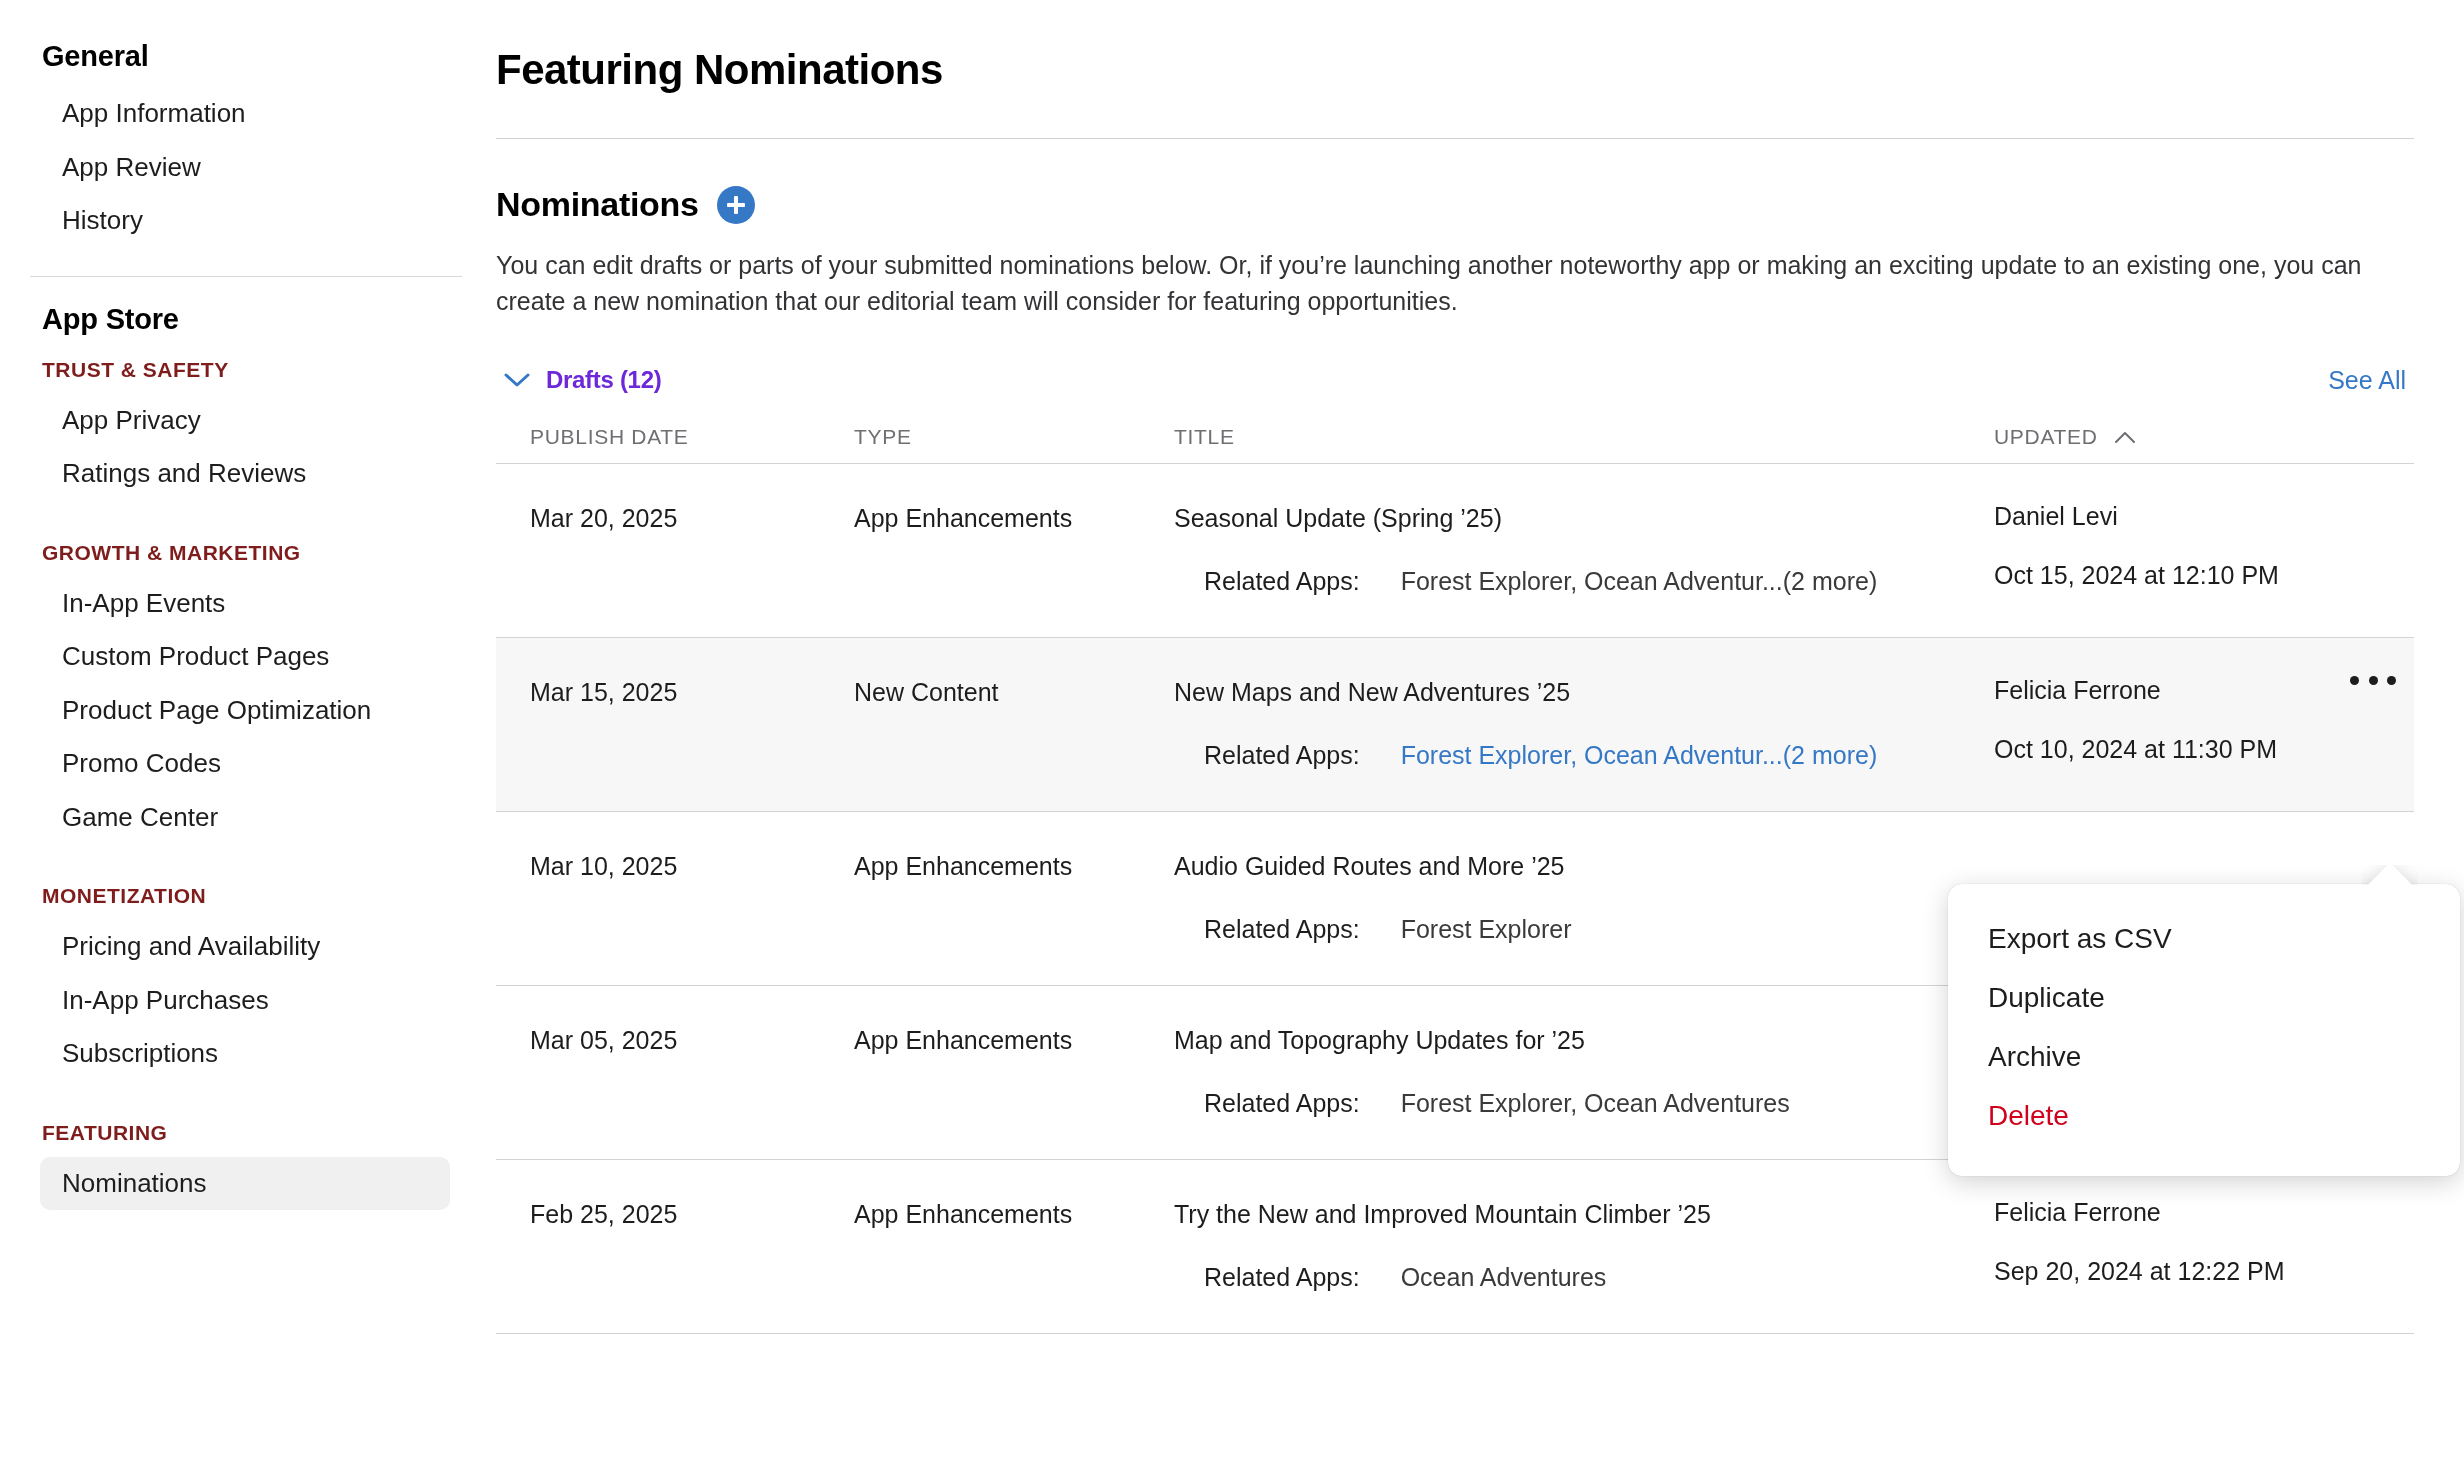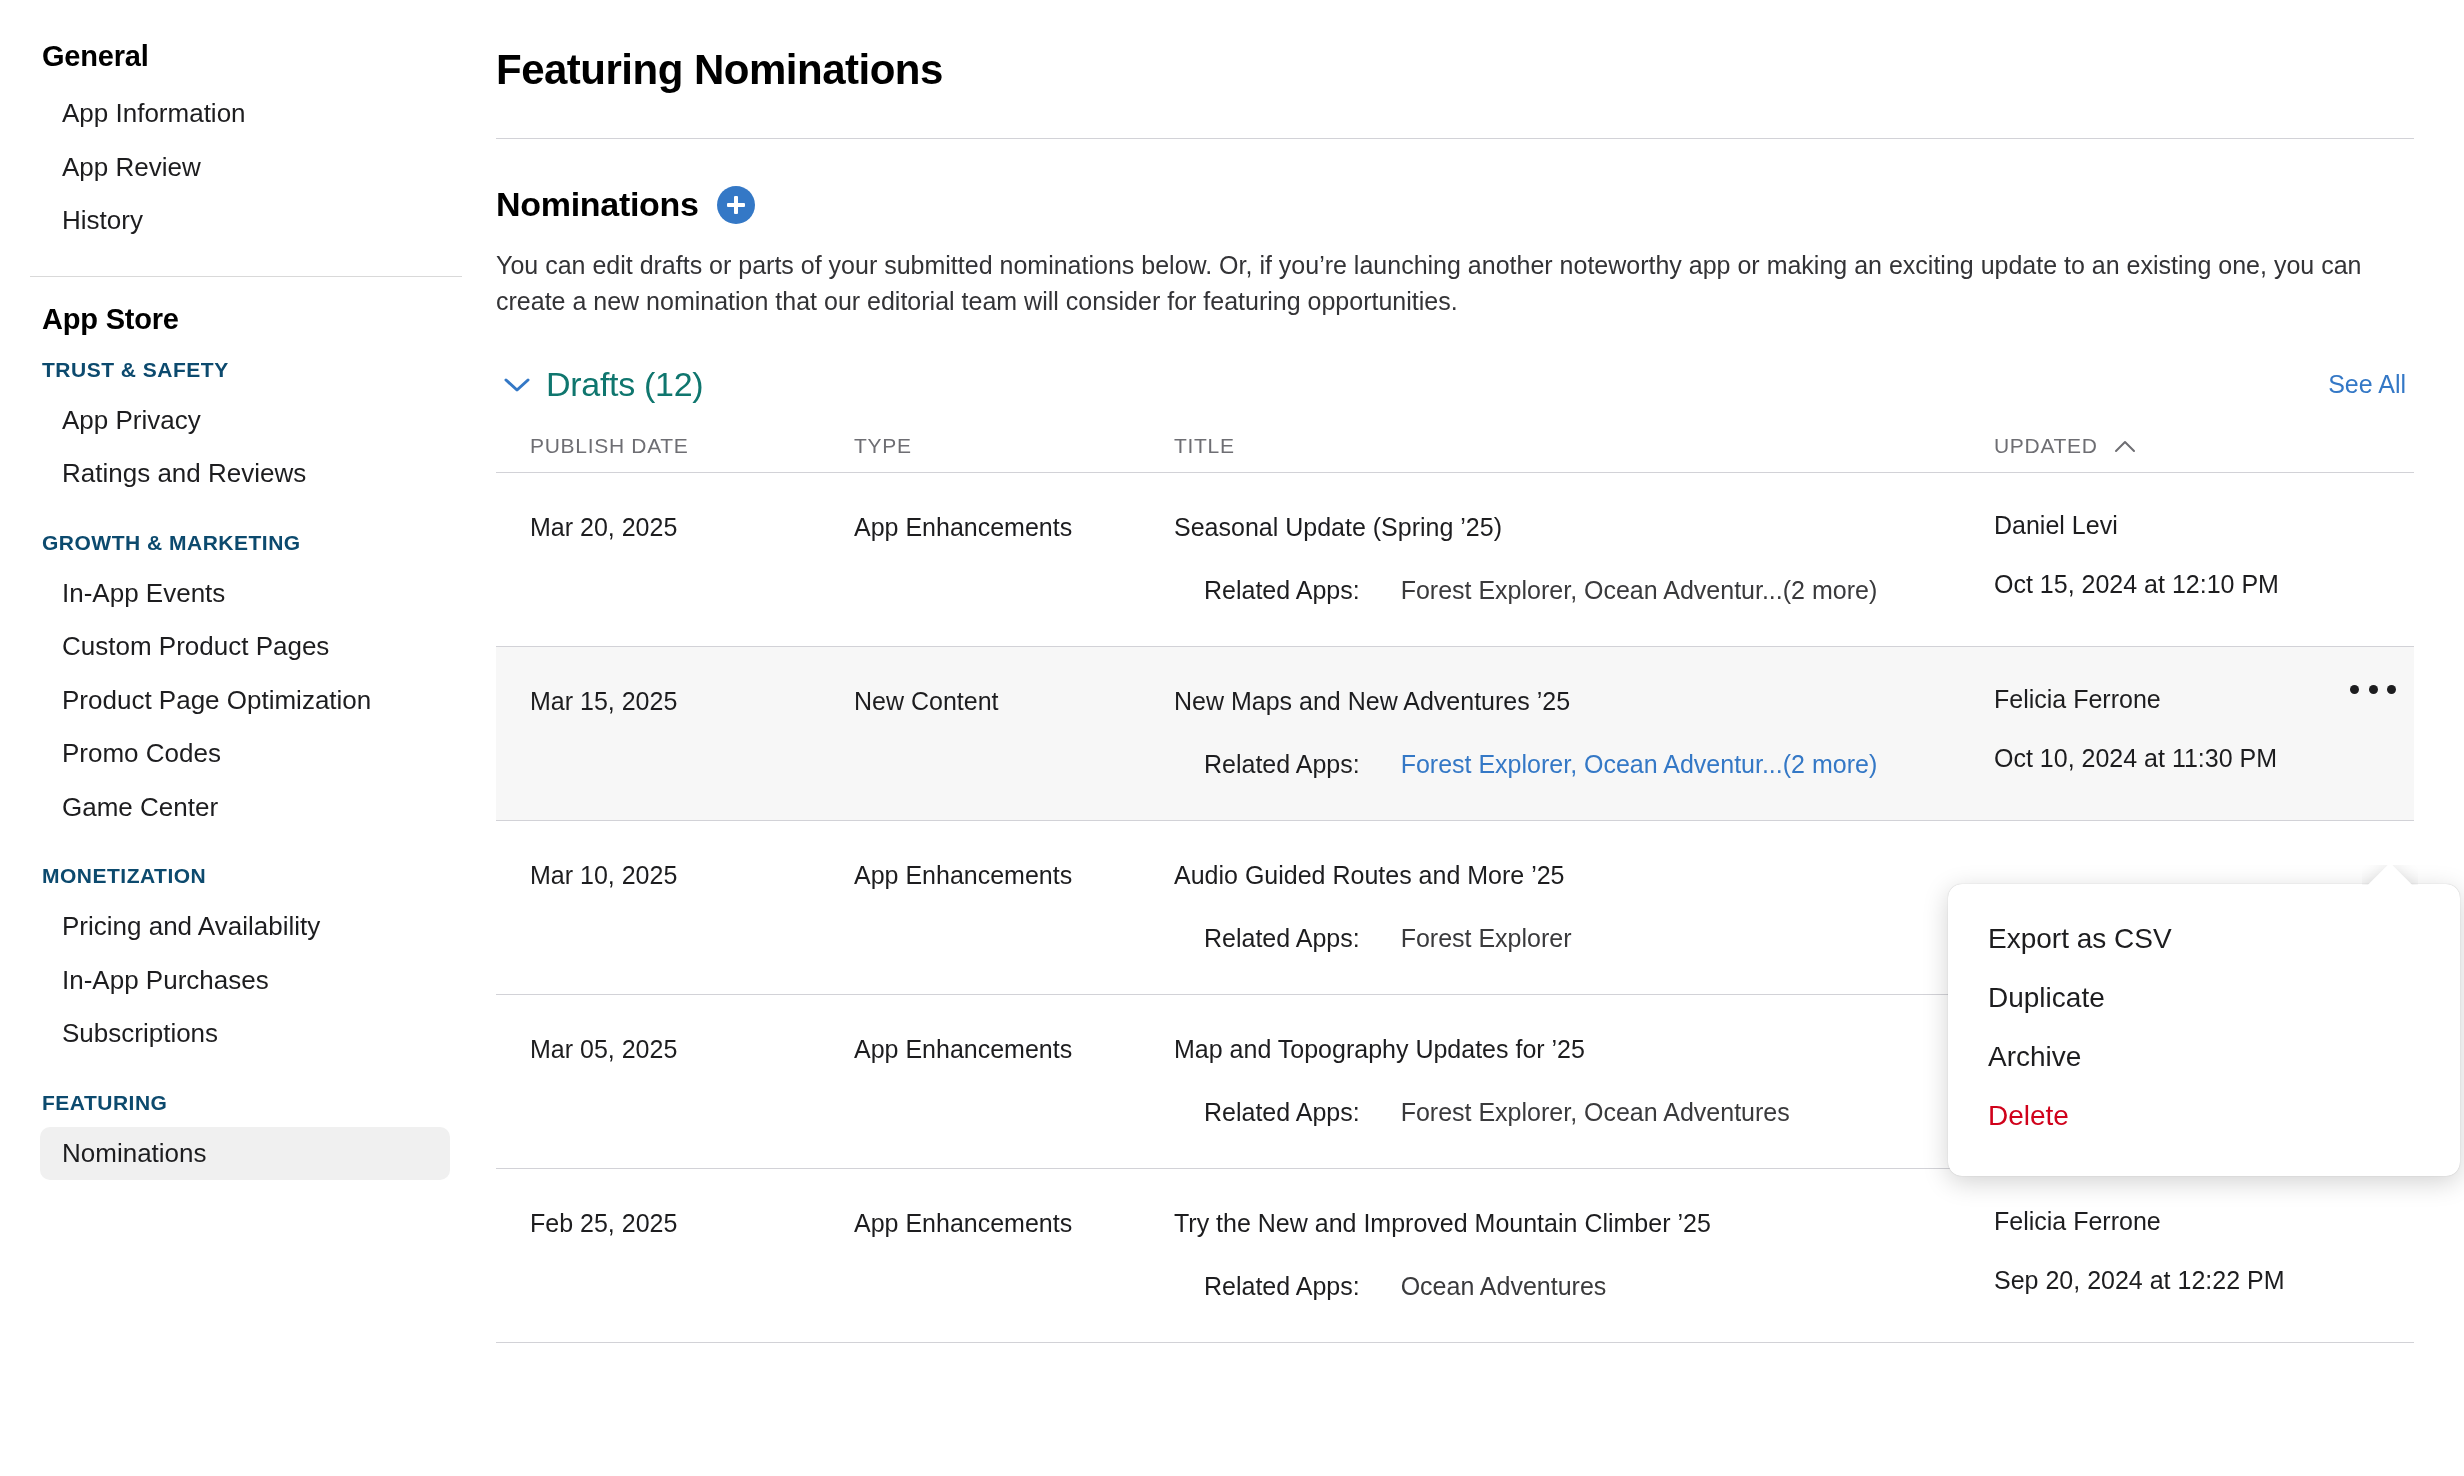--- a/index.html
+++ b/index.html
@@ -39,24 +39,24 @@
     letter-spacing: -0.2px;
     padding-left: 2px;
     margin-bottom: 14px;
   }
 
   .group-title.store { margin-bottom: 22px; }
 
   .section-label {
     font-size: 21px;
     font-weight: 700;
-    color: #0c4a6e;
+    color: #7f1d1d;
     letter-spacing: 0.5px;
     padding-left: 2px;
-    margin-top: 2px;
+    margin-top: 12px;
     margin-bottom: 12px;
   }
 
   .side-item {
     display: block;
     font-size: 26px;
     color: #1d1d1f;
     padding: 10px 14px 11px 22px;
     border-radius: 10px;
     line-height: 1.25;
@@ -154,23 +154,23 @@
     margin-left: 6px;
     flex: 0 0 30px;
     cursor: pointer;
     display: flex;
     align-items: center;
     justify-content: center;
   }
   .chevron-toggle svg { display: block; }
 
   .drafts-title {
-    font-size: 34px;
-    font-weight: 400;
-    color: #0f766e;
+    font-size: 24px;
+    font-weight: 700;
+    color: #6d28d9;
     letter-spacing: -0.3px;
   }
 
   .see-all {
     margin-left: auto;
     font-size: 25px;
     color: #3478c6;
     cursor: pointer;
     white-space: nowrap;
   }

